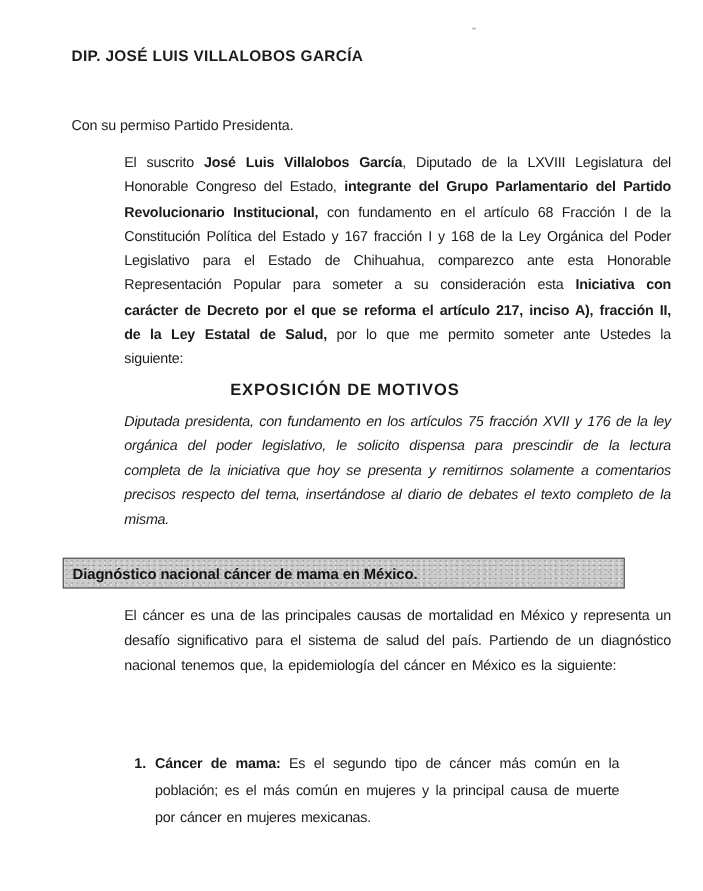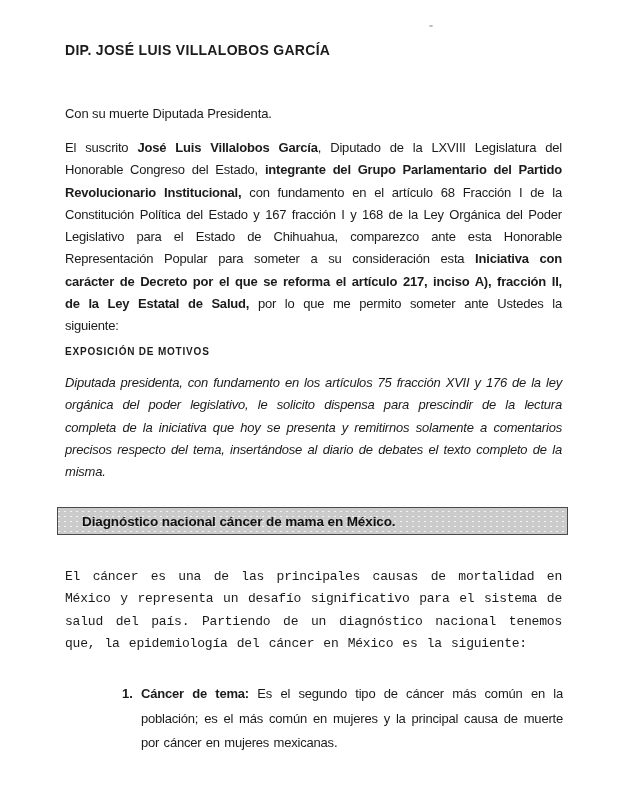--- a/index.html
+++ b/index.html
@@ -20,20 +20,21 @@
     position: absolute;
     left: 65px;
     width: 497px;
   }
   .body-text {
     font-size: 13px;
     line-height: 22.3px;
     letter-spacing: -0.2px;
     word-spacing: 1.5px;
     text-align: justify;
+    margin-left: 48px;
   }
   .bold { font-weight: 700; }
   .recipient-line {
     top: 42px;
     font-size: 14px;
     font-weight: 700;
     letter-spacing: 0.3px;
   }
   .presente-line {
     top: 76px;
@@ -42,22 +43,22 @@
     letter-spacing: 1px;
   }
   .greeting-line {
     top: 106px;
     font-size: 13px;
     letter-spacing: -0.1px;
   }
   .intro-para { top: 137px; }
   .motives-heading {
     top: 346px;
-    text-align: left;
-    font-size: 10px;
+    text-align: center;
+    font-size: 15px;
     font-weight: 700;
     letter-spacing: 0.8px;
   }
   .dispensa-para { top: 372px; font-style: italic; }
   .section-box {
     position: absolute;
     left: 57px;
     top: 507px;
     width: 509px;
     height: 26px;
@@ -66,28 +67,28 @@
     background-image:
       radial-gradient(#898989 12%, rgba(0,0,0,0) 13%),
       radial-gradient(#a3a3a3 10%, rgba(0,0,0,0) 11%),
       radial-gradient(#f2f2f2 15%, rgba(0,0,0,0) 16%);
     background-size: 5px 4px, 7px 6px, 6px 5px;
     background-position: 0 0, 2px 3px, 4px 1px;
     display: flex;
     align-items: center;
   }
   .section-box-label {
-    padding-left: 24px;
+    padding-left: 8px;
     font-size: 13.5px;
     font-weight: 700;
     letter-spacing: -0.1px;
     color: #111111;
     white-space: nowrap;
   }
-  .diagnosis-para { top: 566px; font-family: Liberation Mono, monospace; }
+  .diagnosis-para { top: 549px; }
   .prevalence-heading {
     top: 651px;
     font-size: 13.5px;
     font-weight: 700;
     letter-spacing: 0.2px;
   }
   .list-item {
     position: absolute;
     left: 122px;
     top: 682px;
@@ -122,33 +123,33 @@
 </head>
 <body>
 
 <div class="page">
 
   <div class="scan-speck"></div>
 
   <div class="block recipient-line">DIP. JOSÉ LUIS VILLALOBOS GARCÍA</div>
 
 
-  <div class="block greeting-line">Con su muerte Diputada Presidenta.</div>
+  <div class="block greeting-line">Con su permiso Partido Presidenta.</div>
 
   <div class="block body-text intro-para"><span>El suscrito </span><span class="bold">José Luis Villalobos García</span><span>, Diputado de la LXVIII Legislatura del Honorable Congreso del Estado, </span><span class="bold">integrante del Grupo Parlamentario del Partido Revolucionario Institucional,</span><span> con fundamento en el artículo 68 Fracción I de la Constitución Política del Estado y 167 fracción I y 168 de la Ley Orgánica del Poder Legislativo para el Estado de Chihuahua, comparezco ante esta Honorable Representación Popular para someter a su consideración esta </span><span class="bold">Iniciativa con carácter de Decreto por el que se reforma el artículo 217, inciso A), fracción II, de la Ley Estatal de Salud,</span><span> por lo que me permito someter ante Ustedes la siguiente:</span></div>
 
   <div class="block motives-heading">EXPOSICIÓN DE MOTIVOS</div>
 
   <div class="block body-text dispensa-para">Diputada presidenta, con fundamento en los artículos 75 fracción XVII y 176 de la ley orgánica del poder legislativo, le solicito dispensa para prescindir de la lectura completa de la iniciativa que hoy se presenta y remitirnos solamente a comentarios precisos respecto del tema, insertándose al diario de debates el texto completo de la misma.</div>
 
   <div class="section-box">
     <span class="section-box-label">Diagnóstico nacional cáncer de mama en México.</span>
   </div>
 
   <div class="block body-text diagnosis-para">El cáncer es una de las principales causas de mortalidad en México y representa un desafío significativo para el sistema de salud del país. Partiendo de un diagnóstico nacional tenemos que, la epidemiología del cáncer en México es la siguiente:</div>
 
 
   <div class="list-item">
     <span class="list-number">1.</span>
-    <span class="list-body"><span class="bold">Cáncer de tema:</span><span> Es el segundo tipo de cáncer más común en la población; es el más común en mujeres y la principal causa de muerte por cáncer en mujeres mexicanas.</span></span>
+    <span class="list-body"><span class="bold">Cáncer de mama:</span><span> Es el segundo tipo de cáncer más común en la población; es el más común en mujeres y la principal causa de muerte por cáncer en mujeres mexicanas.</span></span>
   </div>
 
 </div>
 
 </body></html>

